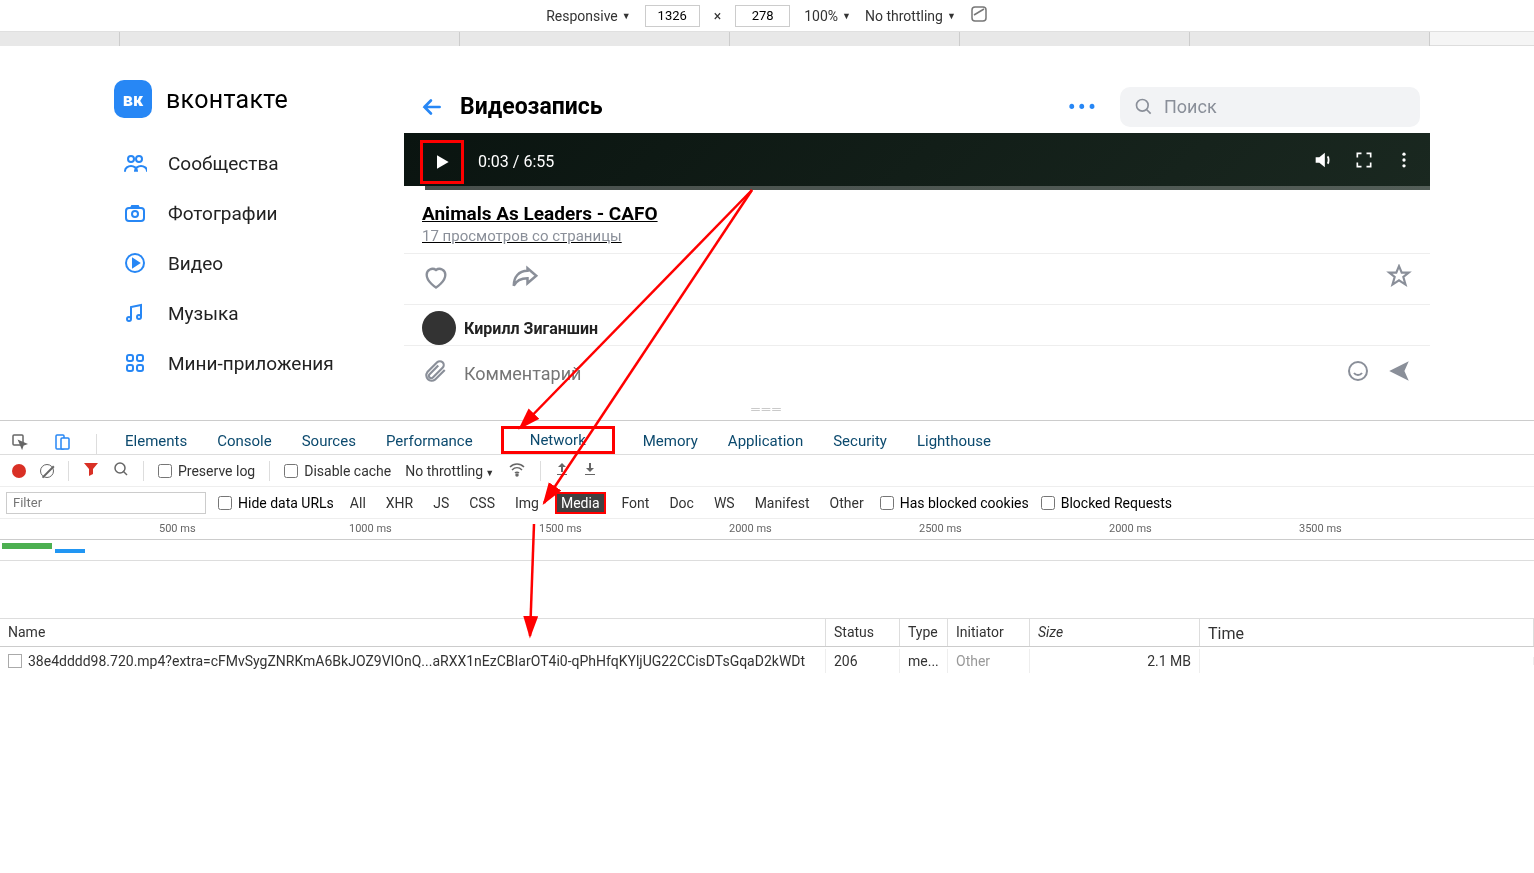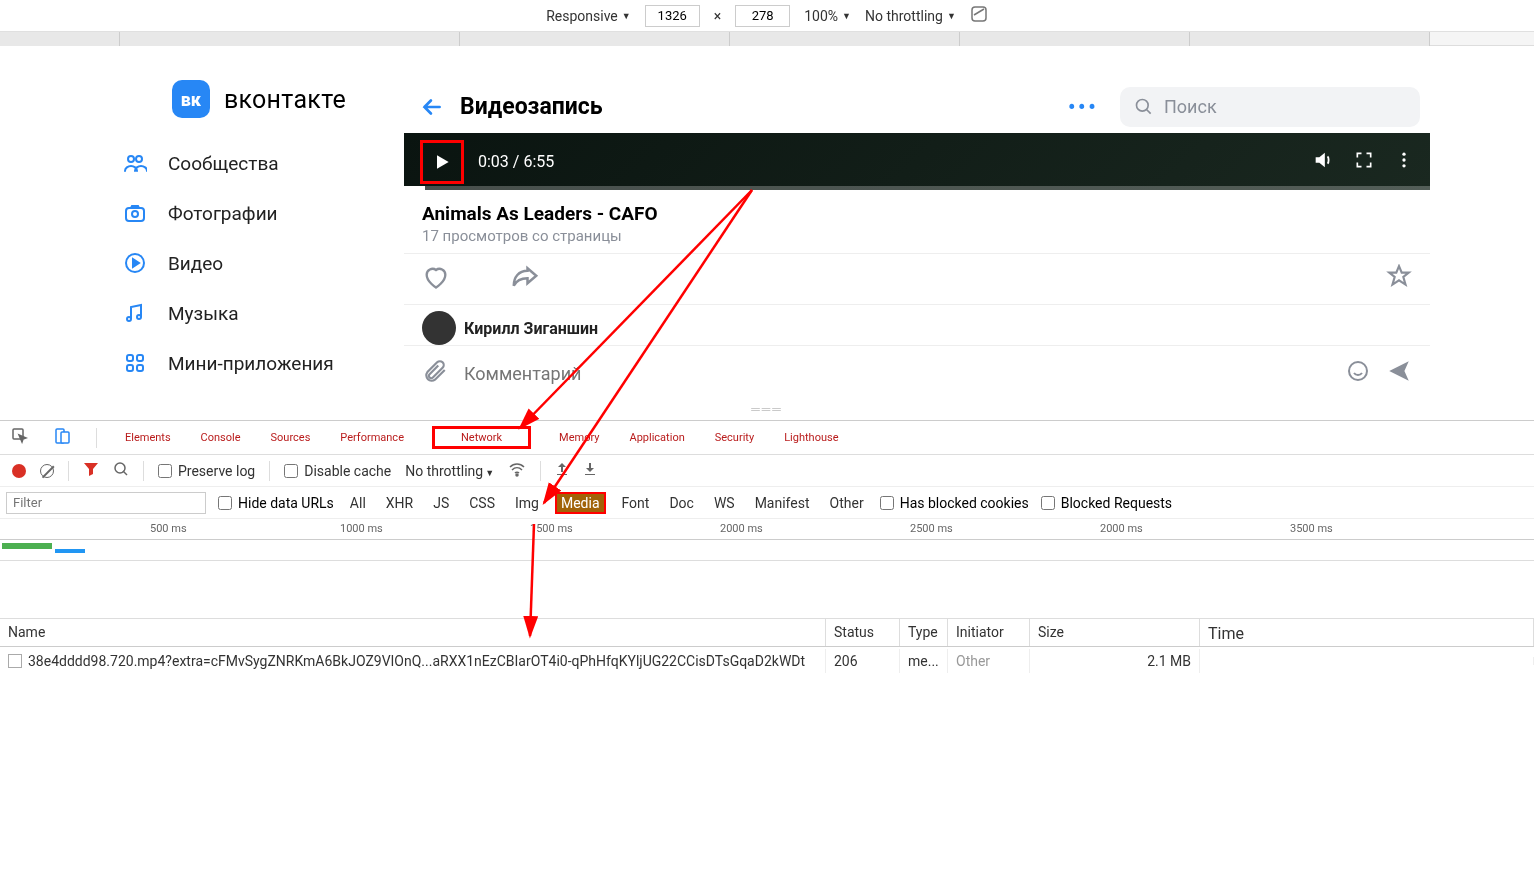--- a/index.html
+++ b/index.html
@@ -14,21 +14,21 @@
 
 .ruler { height: 14px; background: #f5f5f5; border-bottom: 1px solid #ddd; position: relative; }
 .ruler-seg { position: absolute; top: 0; height: 14px; background: #e8e8e8; border-right: 1px solid #ccc; }
 
 
 .viewport-wrap { height: 374px; background: #fff; display: flex; justify-content: center; padding-top: 34px; position: relative; }
 .viewport { width: 1326px; height: 320px; background: #fff; display: flex; }
 
 
 .vk-sidebar { width: 300px; padding-left: 10px; }
-.vk-logo-row { display: flex; align-items: center; gap: 14px; margin-bottom: 20px; justify-content: center; }
+.vk-logo-row { display: flex; align-items: center; gap: 14px; margin-bottom: 20px; }
 .vk-logo { width: 38px; height: 38px; background: #2787f5; border-radius: 10px; display: flex; align-items: center; justify-content: center; color: #fff; font-weight: 800; font-size: 18px; }
 .vk-logo-text { font-size: 25px; font-weight: 400; letter-spacing: 0.3px; color: #000; }
 .vk-nav-item { display: flex; align-items: center; gap: 20px; padding: 12px 8px; font-size: 19px; color: #222; }
 .vk-nav-icon { width: 26px; height: 26px; display: flex; align-items: center; justify-content: center; color: #2787f5; }
 
 
 .vk-main { flex: 1; display: flex; flex-direction: column; }
 .vk-header { height: 58px; display: flex; align-items: center; gap: 10px; padding: 0 10px; }
 .vk-back { width: 36px; height: 36px; display: flex; align-items: center; justify-content: center; color: #2787f5; }
 .vk-title { font-size: 23px; font-weight: 700; flex: 0 0 auto; margin-right: auto; }
@@ -38,73 +38,73 @@
 
 .vk-player { height: 62px; background: linear-gradient(135deg, #0a1410, #1a2820); display: flex; align-items: center; padding: 0 16px; gap: 14px; color: #fff; position: relative; }
 .play-btn { width: 44px; height: 44px; border: 3px solid #f00; display: flex; align-items: center; justify-content: center; }
 .play-btn svg { fill: #fff; }
 .time { font-size: 16px; }
 .player-right { margin-left: auto; display: flex; gap: 20px; align-items: center; }
 .progress { position: absolute; bottom: 0; left: 0; right: 0; height: 4px; background: rgba(255,255,255,0.25); }
 .progress-fill { height: 100%; width: 2%; background: #fff; }
 
 
-.vk-video-info { padding: 12px 18px 8px; }
+.vk-video-info { padding: 12px 18px 8px; text-decoration: underline; }
 .vk-video-title { font-size: 19px; font-weight: 700; }
 .vk-video-views { font-size: 15px; color: #8a8f99; margin-top: 2px; }
 .vk-actions { display: flex; align-items: center; gap: 60px; padding: 8px 18px; border-top: 1px solid #eee; border-bottom: 1px solid #eee; }
 .vk-actions .spacer { flex: 1; }
 .vk-act-icon { color: #8a8f99; }
 
 
 .vk-user-row { display: flex; align-items: center; gap: 8px; padding: 6px 18px 0; }
 .vk-avatar { width: 34px; height: 34px; border-radius: 50%; background: #333; }
 .vk-user-name { font-weight: 700; font-size: 16px; color: #222; }
 
 
 .vk-comment { display: flex; align-items: center; gap: 16px; padding: 12px 18px; border-top: 1px solid #eee; }
 .vk-comment input { flex: 1; border: none; font-size: 18px; color: #8a8f99; outline: none; }
 .vk-resize { text-align: center; color: #bbb; font-size: 12px; letter-spacing: 2px; padding: 2px 0; }
 
 
 .devtools { border-top: 1px solid #ccc; }
-.dt-tabs { height: 34px; display: flex; align-items: center; gap: 26px; padding: 0 12px; border-bottom: 1px solid #ddd; font-size: 11px; color: #b91c1c; }
+.dt-tabs { height: 34px; display: flex; align-items: flex-end; gap: 26px; padding: 0 12px; border-bottom: 1px solid #ddd; font-size: 15px; color: #0c4a6e; }
 .dt-tabs .tab { padding: 4px 2px; }
 .dt-tabs .tab.network { border: 3px solid #f00; padding: 2px 26px; }
 
 .dt-toolbar { height: 32px; display: flex; align-items: center; gap: 14px; padding: 0 12px; border-bottom: 1px solid #eee; font-size: 14px; color: #333; }
 .rec-dot { width: 14px; height: 14px; border-radius: 50%; background: #d93025; }
 .clear-circle { width: 14px; height: 14px; border: 1.5px solid #666; border-radius: 50%; position: relative; }
 .clear-circle::after { content: ""; position: absolute; width: 16px; height: 1.5px; background: #666; transform: rotate(-45deg); top: 6px; left: -1px; }
 .filter-funnel { color: #d93025; }
 .dt-sep { width: 1px; height: 20px; background: #ddd; }
 .dt-cb { display: flex; align-items: center; gap: 6px; }
 .dt-cb input { width: 14px; height: 14px; }
 .dt-dd::after { content: " ▼"; font-size: 9px; }
 .wifi-icon { font-size: 16px; }
 
 .dt-filter-row { height: 32px; display: flex; align-items: center; gap: 12px; padding: 0 6px; border-bottom: 1px solid #eee; font-size: 14px; }
 .dt-filter-input { width: 200px; height: 22px; border: 1px solid #ccc; padding: 0 6px; font-size: 13px; }
 .dt-type { padding: 2px 4px; color: #333; }
-.dt-type.media { background: #a16207; color: #fff; border: 2px solid #f00; padding: 1px 4px; }
+.dt-type.media { background: #404040; color: #fff; border: 2px solid #f00; padding: 1px 4px; }
 
 .dt-timeline { height: 42px; border-bottom: 1px solid #ddd; position: relative; background: #fff; }
-.dt-time-label { position: absolute; top: 3px; font-size: 11px; color: #666; }
+.dt-time-label { position: absolute; top: 3px; font-size: 11px; color: #666; margin-left: 9px; }
 .dt-tl-bar { position: absolute; top: 24px; height: 6px; background: #4caf50; }
 .dt-tl-line { position: absolute; top: 20px; left: 0; right: 0; height: 14px; border-top: 1px solid #ccc; }
 
 .dt-gap { height: 58px; border-bottom: 1px solid #ddd; }
 
 .dt-table-head { height: 28px; display: flex; border-bottom: 1px solid #ccc; font-size: 14px; color: #333; }
 .dt-th { padding: 5px 8px; border-right: 1px solid #ddd; }
 .dt-th.name { flex: 0 0 826px; }
 .dt-th.status { flex: 0 0 74px; }
 .dt-th.type { flex: 0 0 48px; }
 .dt-th.init { flex: 0 0 82px; }
-.dt-th.size { flex: 0 0 170px; text-align: left; }
+.dt-th.size { flex: 0 0 170px; text-align: left; font-style: italic; }
 .dt-th.time { flex: 1; }
 
 .dt-row { height: 28px; display: flex; font-size: 14px; color: #333; align-items: center; }
 .dt-td { padding: 4px 8px; border-right: 1px solid #eee; overflow: hidden; white-space: nowrap; }
 .dt-td.name { flex: 0 0 826px; display: flex; align-items: center; gap: 6px; }
 .dt-td.status { flex: 0 0 74px; }
 .dt-td.type { flex: 0 0 48px; }
 .dt-td.init { flex: 0 0 82px; color: #999; }
 .dt-td.size { flex: 0 0 170px; text-align: right; }
 .dt-td.time { flex: 1; }

